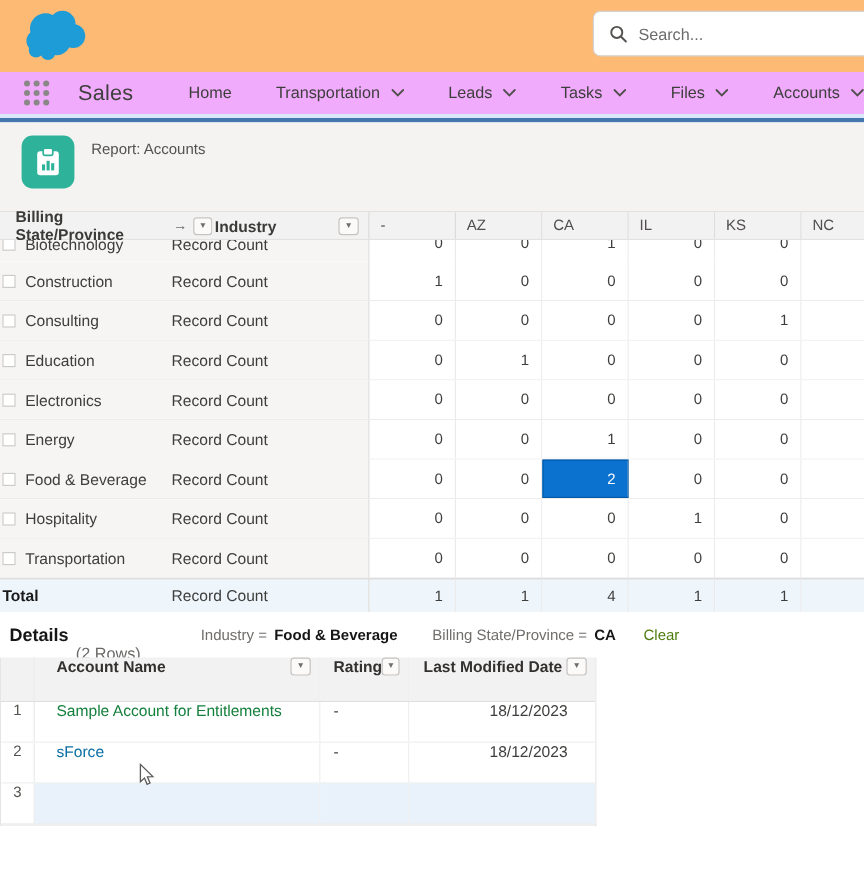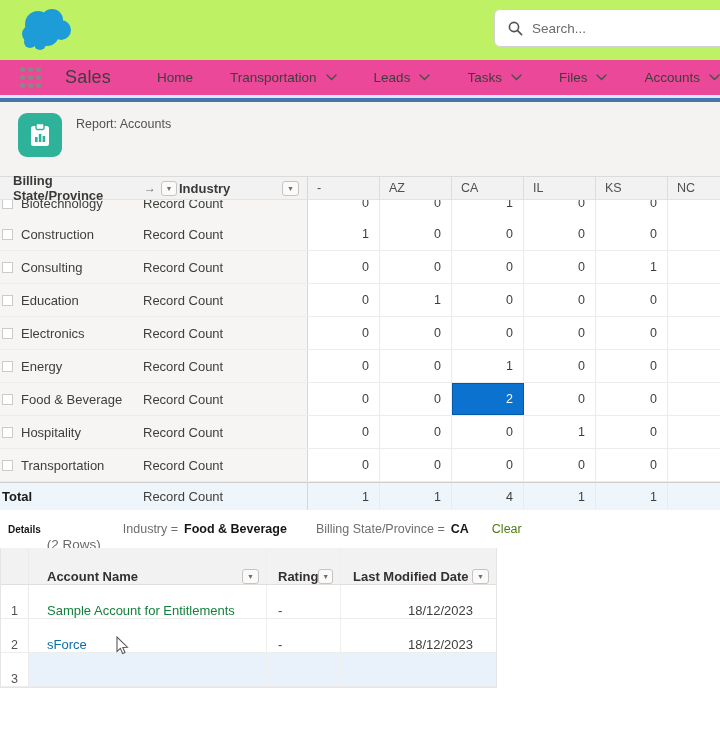--- a/index.html
+++ b/index.html
@@ -3,32 +3,32 @@
 <meta charset="utf-8">
 <style>
   * { margin:0; padding:0; box-sizing:border-box; }
   html,body { width:720px; height:729px; }
   body {
     position:relative; overflow:hidden; background:#ffffff;
     font-family:"Liberation Sans", sans-serif; color:#3e3e3c;
   }
 
   
-  .topbar { position:absolute; top:0; left:0; width:720px; height:60px; background:#bef264; }
+  .topbar { position:absolute; top:0; left:0; width:720px; height:60px; background:#fdba74; }
   .sf-logo { position:absolute; left:16px; top:4px; }
   .search-box {
     position:absolute; left:494px; top:9px; width:240px; height:38px;
     border:1px solid #d4d2d0; border-radius:6px; background:#fff;
     display:flex; align-items:center; padding-left:13px; gap:9px;
   }
   .search-placeholder { color:#6b6b6b; font-size:13.5px; }
 
   
   .navbar {
-    position:absolute; top:60px; left:0; width:720px; height:35px; background:#ec4899;
+    position:absolute; top:60px; left:0; width:720px; height:35px; background:#f0abfc;
     display:flex; align-items:center; padding-left:20px;
   }
   .waffle { display:grid; grid-template-columns:repeat(3,5px); grid-template-rows:repeat(3,5px); gap:3px; margin-right:24px; }
   .waffle span { width:5px; height:5px; border-radius:50%; background:#8a8886; }
   .app-name { font-size:18px; color:#3e3e3c; margin-right:46px; letter-spacing:.2px; }
   .nav-items { display:flex; align-items:center; gap:37px; }
   .nav-item { display:flex; align-items:center; gap:9px; font-size:13.5px; color:#3e3e3c; cursor:pointer; white-space:nowrap; }
 
   
   .brandbar { position:absolute; top:95px; left:0; width:720px; height:7px;
@@ -70,31 +70,31 @@
 
   .sel-cell { color:#fff !important; outline:1px solid #0159a8; outline-offset:-1px; }
 
   .total-row { height:28px; border-top:1px solid #cfcecd; font-size:13px; }
   .total-row .pcell { background:#eef5fb; }
   .total-row .c-ind { font-weight:bold; color:#1a1a1a; }
 
   
   .details-bar { position:absolute; top:510px; left:0; width:720px; height:38px; background:#fff;
     display:flex; align-items:center; padding-left:8px; }
-  .details-title { font-size:10px; font-weight:bold; color:#161616; }
+  .details-title { font-size:15px; font-weight:bold; color:#161616; }
   .details-count { font-size:13.5px; color:#6b6967; margin-left:6px;margin-top:30px; }
   .dfilter { display:flex; align-items:center; gap:6px; font-size:12.5px; color:#706e6b; }
   .dfilter .fval { color:#161616; font-weight:bold; }
-  .f1 { margin-left:22px; } .f2 { margin-left:29px; }
+  .f1 { margin-left:50px; } .f2 { margin-left:29px; }
   .clear-link { margin-left:23px; font-size:12.5px; cursor:pointer; }
 
   
   .dtable { position:absolute; top:548px; left:0; width:497px; border:1px solid #e6e5e4; border-top:none; }
   .drow { display:flex; width:495px; background:#fff; }
-  .dcell { flex:none; display:flex; align-items:flex-end; font-size:13px; }
+  .dcell { flex:none; display:flex; align-items:flex-start; font-size:13px; }
   .d-num { width:28px; justify-content:center; color:#54524f; font-size:12.5px; border-right:1px solid #eceaea; }
   .d-acct { width:238px; padding-left:18px; border-right:1px solid #f0efee; }
   .d-rate { width:74px; padding-left:11px; border-right:1px solid #f0efee; }
   .d-date { width:155px; justify-content:flex-end; padding-right:23px; }
   .dhead { height:37px; background:#f3f2f2; border-bottom:1px solid #e0dfde; }
   .dhead .dcell { background:#f3f2f2; font-weight:bold; color:#33312f; font-size:13px; }
   .dhead .filter-btn { margin-left:auto; margin-right:7px; }
   .ddata { height:34px; border-bottom:1px solid #ededec; }
   .acct-link { cursor:pointer; }
   .row-blank { background:#e9f2fb; }

